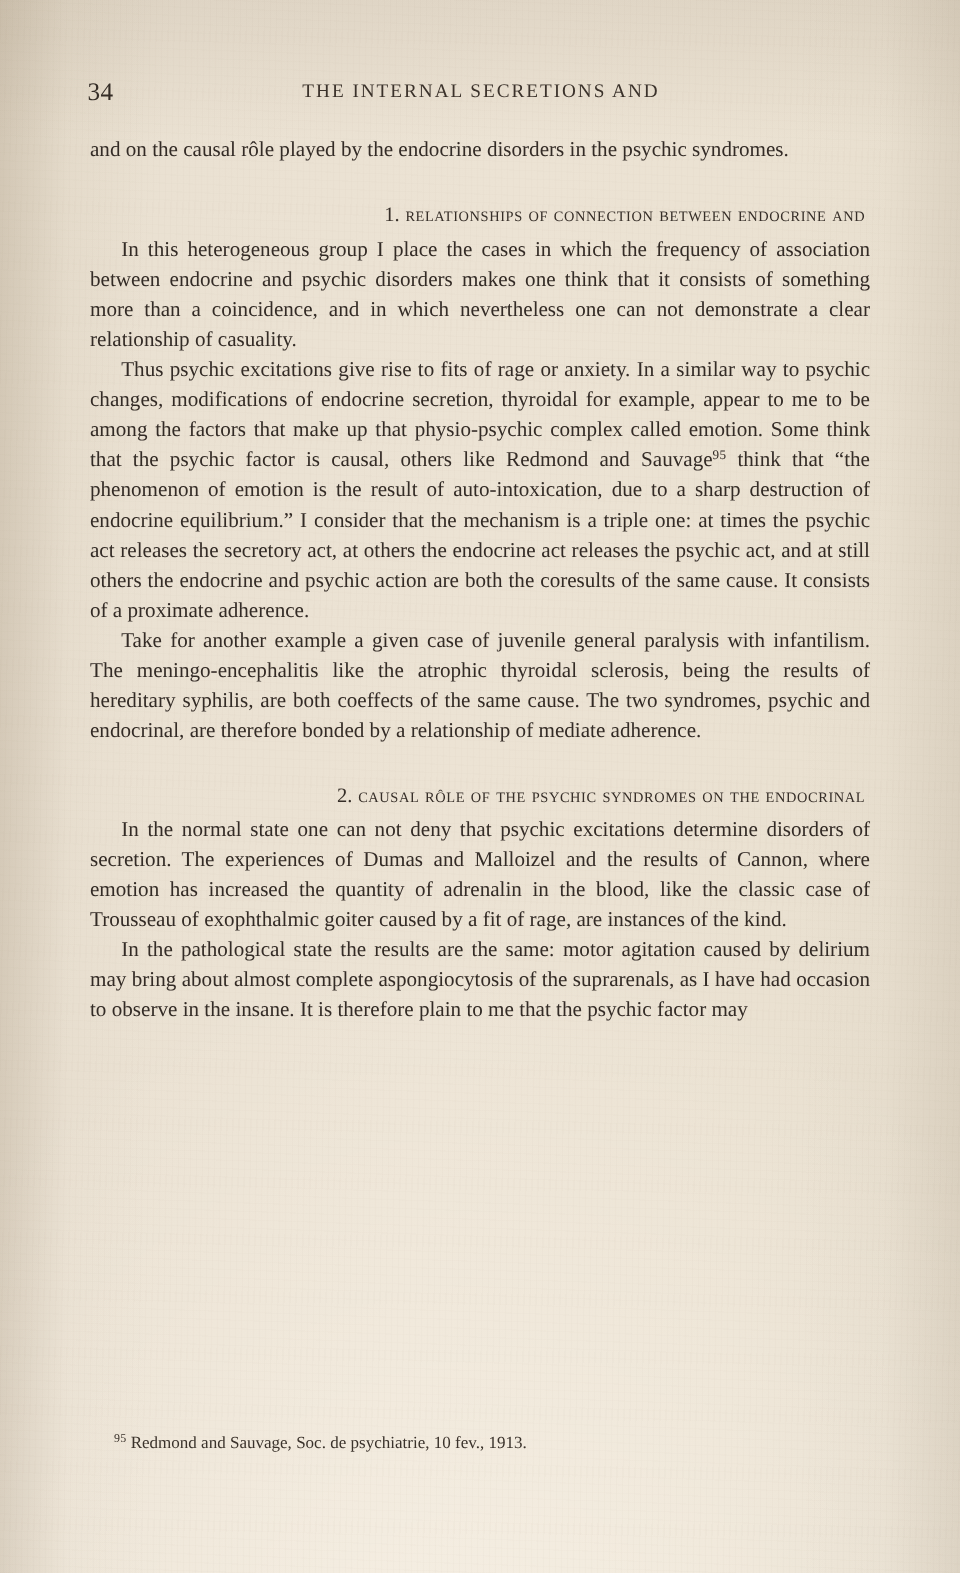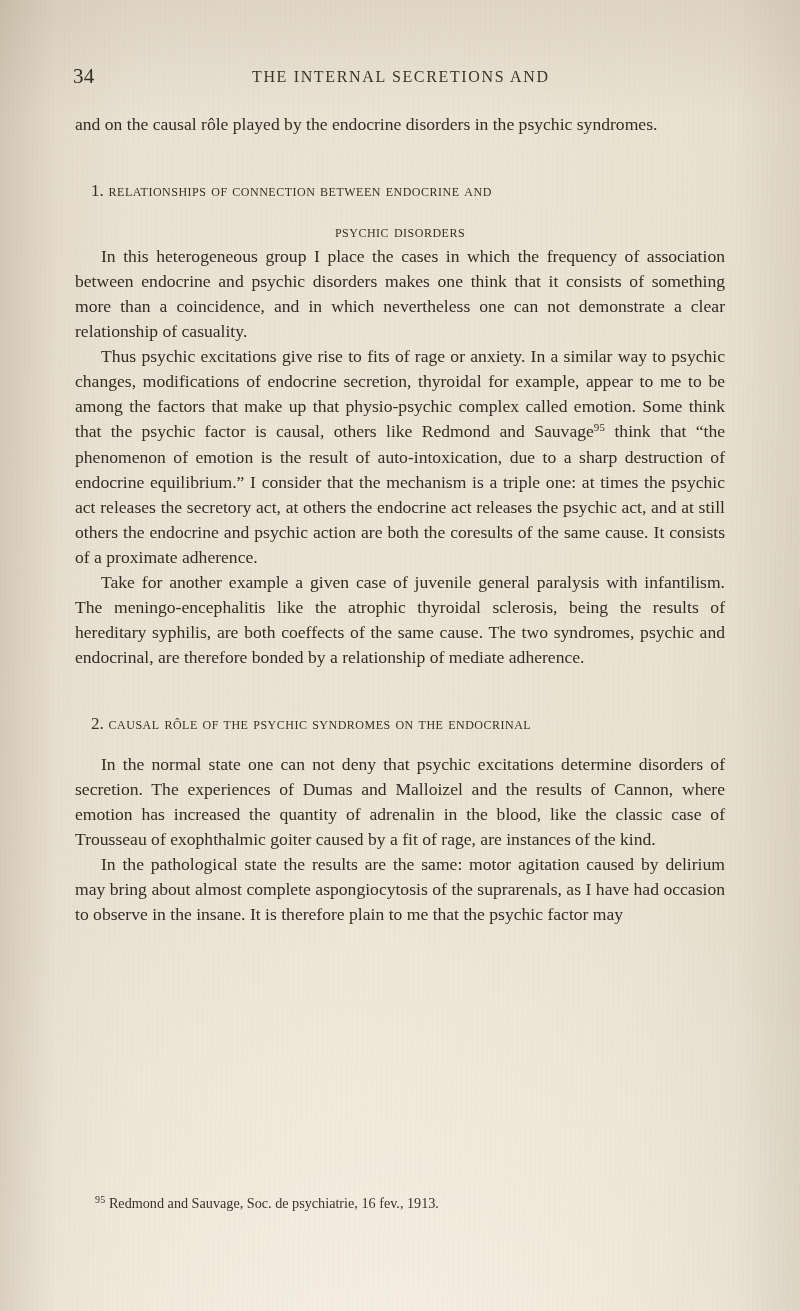--- a/index.html
+++ b/index.html
@@ -102,25 +102,25 @@
     color: #332b26;
     hyphens: none;
     -webkit-hyphens: none;
   }
   p.para.noindent { text-indent: 0; }
 
   .gap-sm { height: 25px; }
 
   
   .sec-head {
-    margin: 16px;
+    margin: 4px;
     font-weight: normal;
     font-size: 17.1px;
     line-height: 25.05px;
-    text-align: left;
+    text-align: right;
     color: #362e28;
     font-variant: small-caps;
     text-transform: lowercase;
     letter-spacing: .5px;
     white-space: normal;
   }
   .sec-head .lead-num {
     font-variant: normal;
     text-transform: none;
     letter-spacing: 0;
@@ -179,35 +179,34 @@
       <span class="head-title">THE INTERNAL SECRETIONS AND</span>
     </div>
 
     <div class="body">
 
       <p class="para noindent">and on the causal rôle played by the endocrine disorders in the psychic syndromes.</p>
 
       <div class="gap-sm"></div>
 
       <p class="sec-head"><span class="lead-num">1.</span> <span>Relationships of Connection between Endocrine and</span></p>
-      <p class="sec-head-2">Psychic Disorders</p>
 
       <p class="para">In this heterogeneous group I place the cases in which the frequency of association between endocrine and psychic disorders makes one think that it consists of something more than a coincidence, and in which nevertheless one can not demonstrate a clear relationship of casuality.</p>
 
       <p class="para"><span>Thus psychic excitations give rise to fits of rage or anxiety. In a similar way to psychic changes, modifications of endocrine secretion, thyroidal for example, appear to me to be among the factors that make up that physio-psychic complex called emotion. Some think that the psychic factor is causal, others like Redmond and Sauvage</span><sup class="fn">95</sup> <span>think that “the phenomenon of emotion is the result of auto-intoxication, due to a sharp destruction of endocrine equilibrium.” I consider that the mechanism is a triple one: at times the psychic act releases the secretory act, at others the endocrine act releases the psychic act, and at still others the endocrine and psychic action are both the coresults of the same cause. It consists of a proximate adherence.</span></p>
 
       <p class="para">Take for another example a given case of juvenile general paralysis with infantilism. The meningo-encephalitis like the atrophic thyroidal sclerosis, being the results of hereditary syphilis, are both coeffects of the same cause. The two syndromes, psychic and endocrinal, are therefore bonded by a relationship of mediate adherence.</p>
 
       <div class="gap-sm"></div>
 
       <p class="sec-head"><span class="lead-num">2.</span> <span>Causal Rôle of the Psychic Syndromes on the Endocrinal</span></p>
 
       <p class="para">In the normal state one can not deny that psychic excitations determine disorders of secretion. The experiences of Dumas and Malloizel and the results of Cannon, where emotion has increased the quantity of adrenalin in the blood, like the classic case of Trousseau of exophthalmic goiter caused by a fit of rage, are instances of the kind.</p>
       <p class="para">In the pathological state the results are the same: motor agitation caused by delirium may bring about almost complete aspongiocytosis of the suprarenals, as I have had occasion to observe in the insane. It is therefore plain to me that the psychic factor may</p>
 
     </div>
 
     <div class="footnote">
-      <p><sup class="fn">95</sup> <span>Redmond and Sauvage, Soc. de psychiatrie, 16 fev., 1913.</span></p>
+      <p><sup class="fn">95</sup> <span>Redmond and Sauvage, Soc. de psychiatrie, 10 fev., 1913.</span></p>
     </div>
 
   </div>
 </div>
 
 </body></html>

